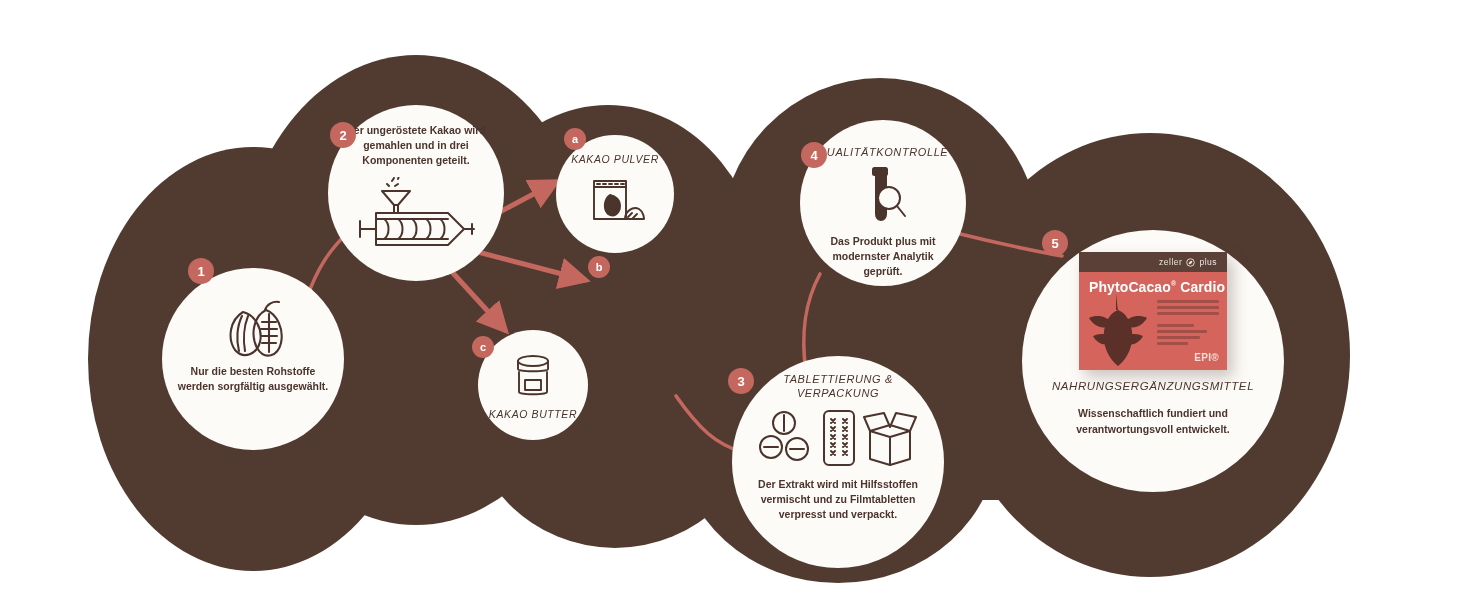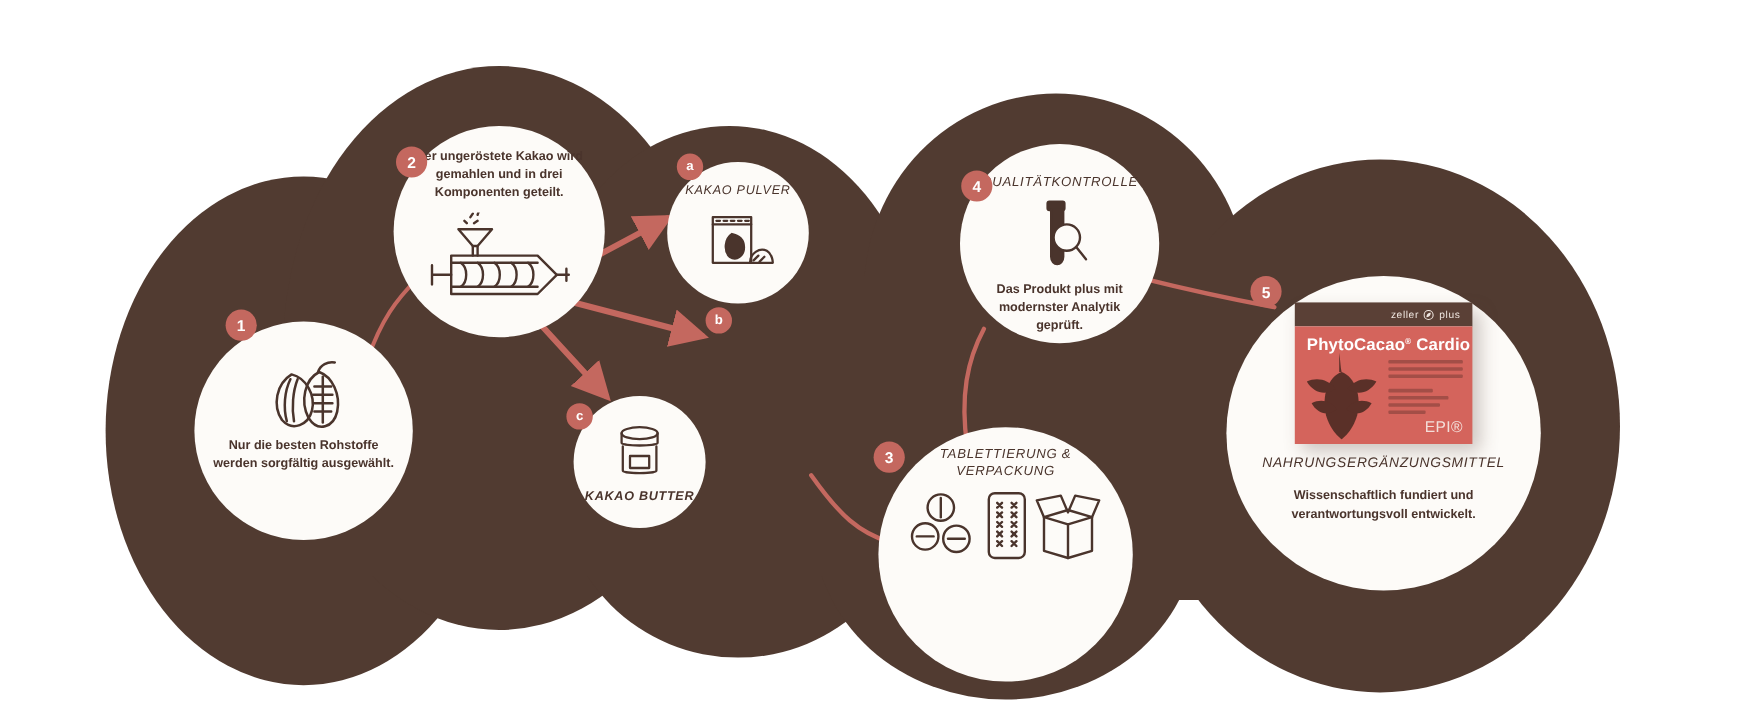--- a/index.html
+++ b/index.html
@@ -28,21 +28,21 @@
   #b2{left:330px;top:122px;}
   
   #na{left:556px;top:135px;width:118px;height:118px;padding-top:18px;}
   #na .cap{font-size:10.5px;}
   #ba{left:564px;top:128px;width:22px;height:22px;font-size:11px;}
   
   #nb{left:578px;top:262px;width:140px;height:140px;padding-top:18px;}
   #nb .cap{font-size:13px;line-height:1.25;margin-top:6px;}
   #bb{left:588px;top:256px;width:22px;height:22px;font-size:11px;}
   
-  #nc{left:478px;top:330px;width:110px;height:110px;padding-top:22px;font-weight:bold;}
+  #nc{left:478px;top:330px;width:110px;height:110px;padding-top:22px;}
   #nc .cap{font-size:10.5px;margin-top:8px;}
   #bc{left:472px;top:336px;width:22px;height:22px;font-size:11px;}
   
   #n3{left:732px;top:356px;width:212px;height:212px;padding-top:16px;}
   #n3 .cap{font-size:11px;line-height:1.3;}
   #n3 .t{font-size:10.5px;line-height:1.45;margin-top:8px;padding:0 14px;}
   #b3{left:728px;top:368px;}
   
   #n4{left:800px;top:120px;width:166px;height:166px;padding-top:26px;}
   #n4 .cap{font-size:11px;}
@@ -57,21 +57,21 @@
   .pbox{position:relative;width:148px;height:118px;box-shadow:6px 7px 14px rgba(90,70,60,.30);}
   .pbox .cap-top{height:20px;background:#5a4036;display:flex;align-items:center;
                  justify-content:flex-end;padding-right:10px;}
   .pbox .brand{color:#efe6e0;font-size:8.5px;letter-spacing:.5px;display:flex;align-items:center;gap:4px;}
   .pbox .face{height:98px;background:#d4645c;position:relative;overflow:hidden;}
   .pbox .ttl{position:absolute;left:10px;top:7px;color:#ffffff;font-size:14px;font-weight:bold;letter-spacing:.1px;white-space:nowrap;}
   .pbox .ttl sup{font-size:7px;vertical-align:super;}
   .pbox .ttl .b{font-weight:bold;}
   .pbox .fine{position:absolute;left:78px;top:28px;width:62px;}
   .pbox .fine i{display:block;height:3px;background:rgba(90,45,40,.40);margin-bottom:3px;border-radius:1px;}
-  .pbox .epi{position:absolute;right:8px;bottom:7px;color:#f3ded9;font-size:13px;font-weight:normal;letter-spacing:.3px;}
+  .pbox .epi{position:absolute;right:8px;bottom:7px;color:#f3ded9;font-size:10px;font-weight:bold;letter-spacing:.3px;}
   .pbox .pod{position:absolute;left:6px;bottom:2px;}
 </style>
 </head>
 <body>
 
 <div id="stage">
 
   <svg class="layer" id="blob" viewBox="0 0 1460 596">
     <g fill="#513b31">
       <ellipse cx="253" cy="359" rx="165" ry="212"></ellipse>
@@ -185,20 +185,21 @@
         <rect x="66" y="4" width="30" height="54" rx="5"></rect>
         <g>
           <path d="M73,12 l4,4 M73,16 l4,-4 M73,20 l4,4 M73,24 l4,-4 M73,28 l4,4 M73,32 l4,-4 M73,36 l4,4 M73,40 l4,-4 M73,44 l4,4 M73,48 l4,-4"></path>
           <path d="M85,12 l4,4 M85,16 l4,-4 M85,20 l4,4 M85,24 l4,-4 M85,28 l4,4 M85,32 l4,-4 M85,36 l4,4 M85,40 l4,-4 M85,44 l4,4 M85,48 l4,-4"></path>
         </g>
         <path d="M112,24 L132,18 L152,24 L152,52 L132,58 L112,52 Z"></path>
         <path d="M112,24 L132,30 L152,24 M132,30 L132,58"></path>
         <path d="M112,24 L106,10 L126,6 L132,20 M152,24 L158,10 L138,6 L132,20"></path>
       </g>
     </svg>
+    <div class="t body-txt">Der Extrakt wird mit Hilfsstoffen vermischt und zu Filmtabletten verpresst und verpackt.</div>
   </div>
 
   <div class="badge" id="b4">4</div>
   <div class="node" id="n4">
     <div class="cap">QUALITÄTKONTROLLE</div>
     <svg class="ico" width="56" height="62" viewBox="0 0 56 62" style="margin-top:8px;">
       <g fill="none" stroke="#4a342c" stroke-width="2" stroke-linecap="round" stroke-linejoin="round">
         <rect x="18" y="2" width="14" height="7" rx="1.5" fill="#4a342c"></rect>
         <path d="M21,9 L21,48 C21,56 31,56 31,48 L31,9" fill="#4a342c"></path>
         <circle cx="34" cy="32" r="11" fill="#fdfbf8"></circle>

